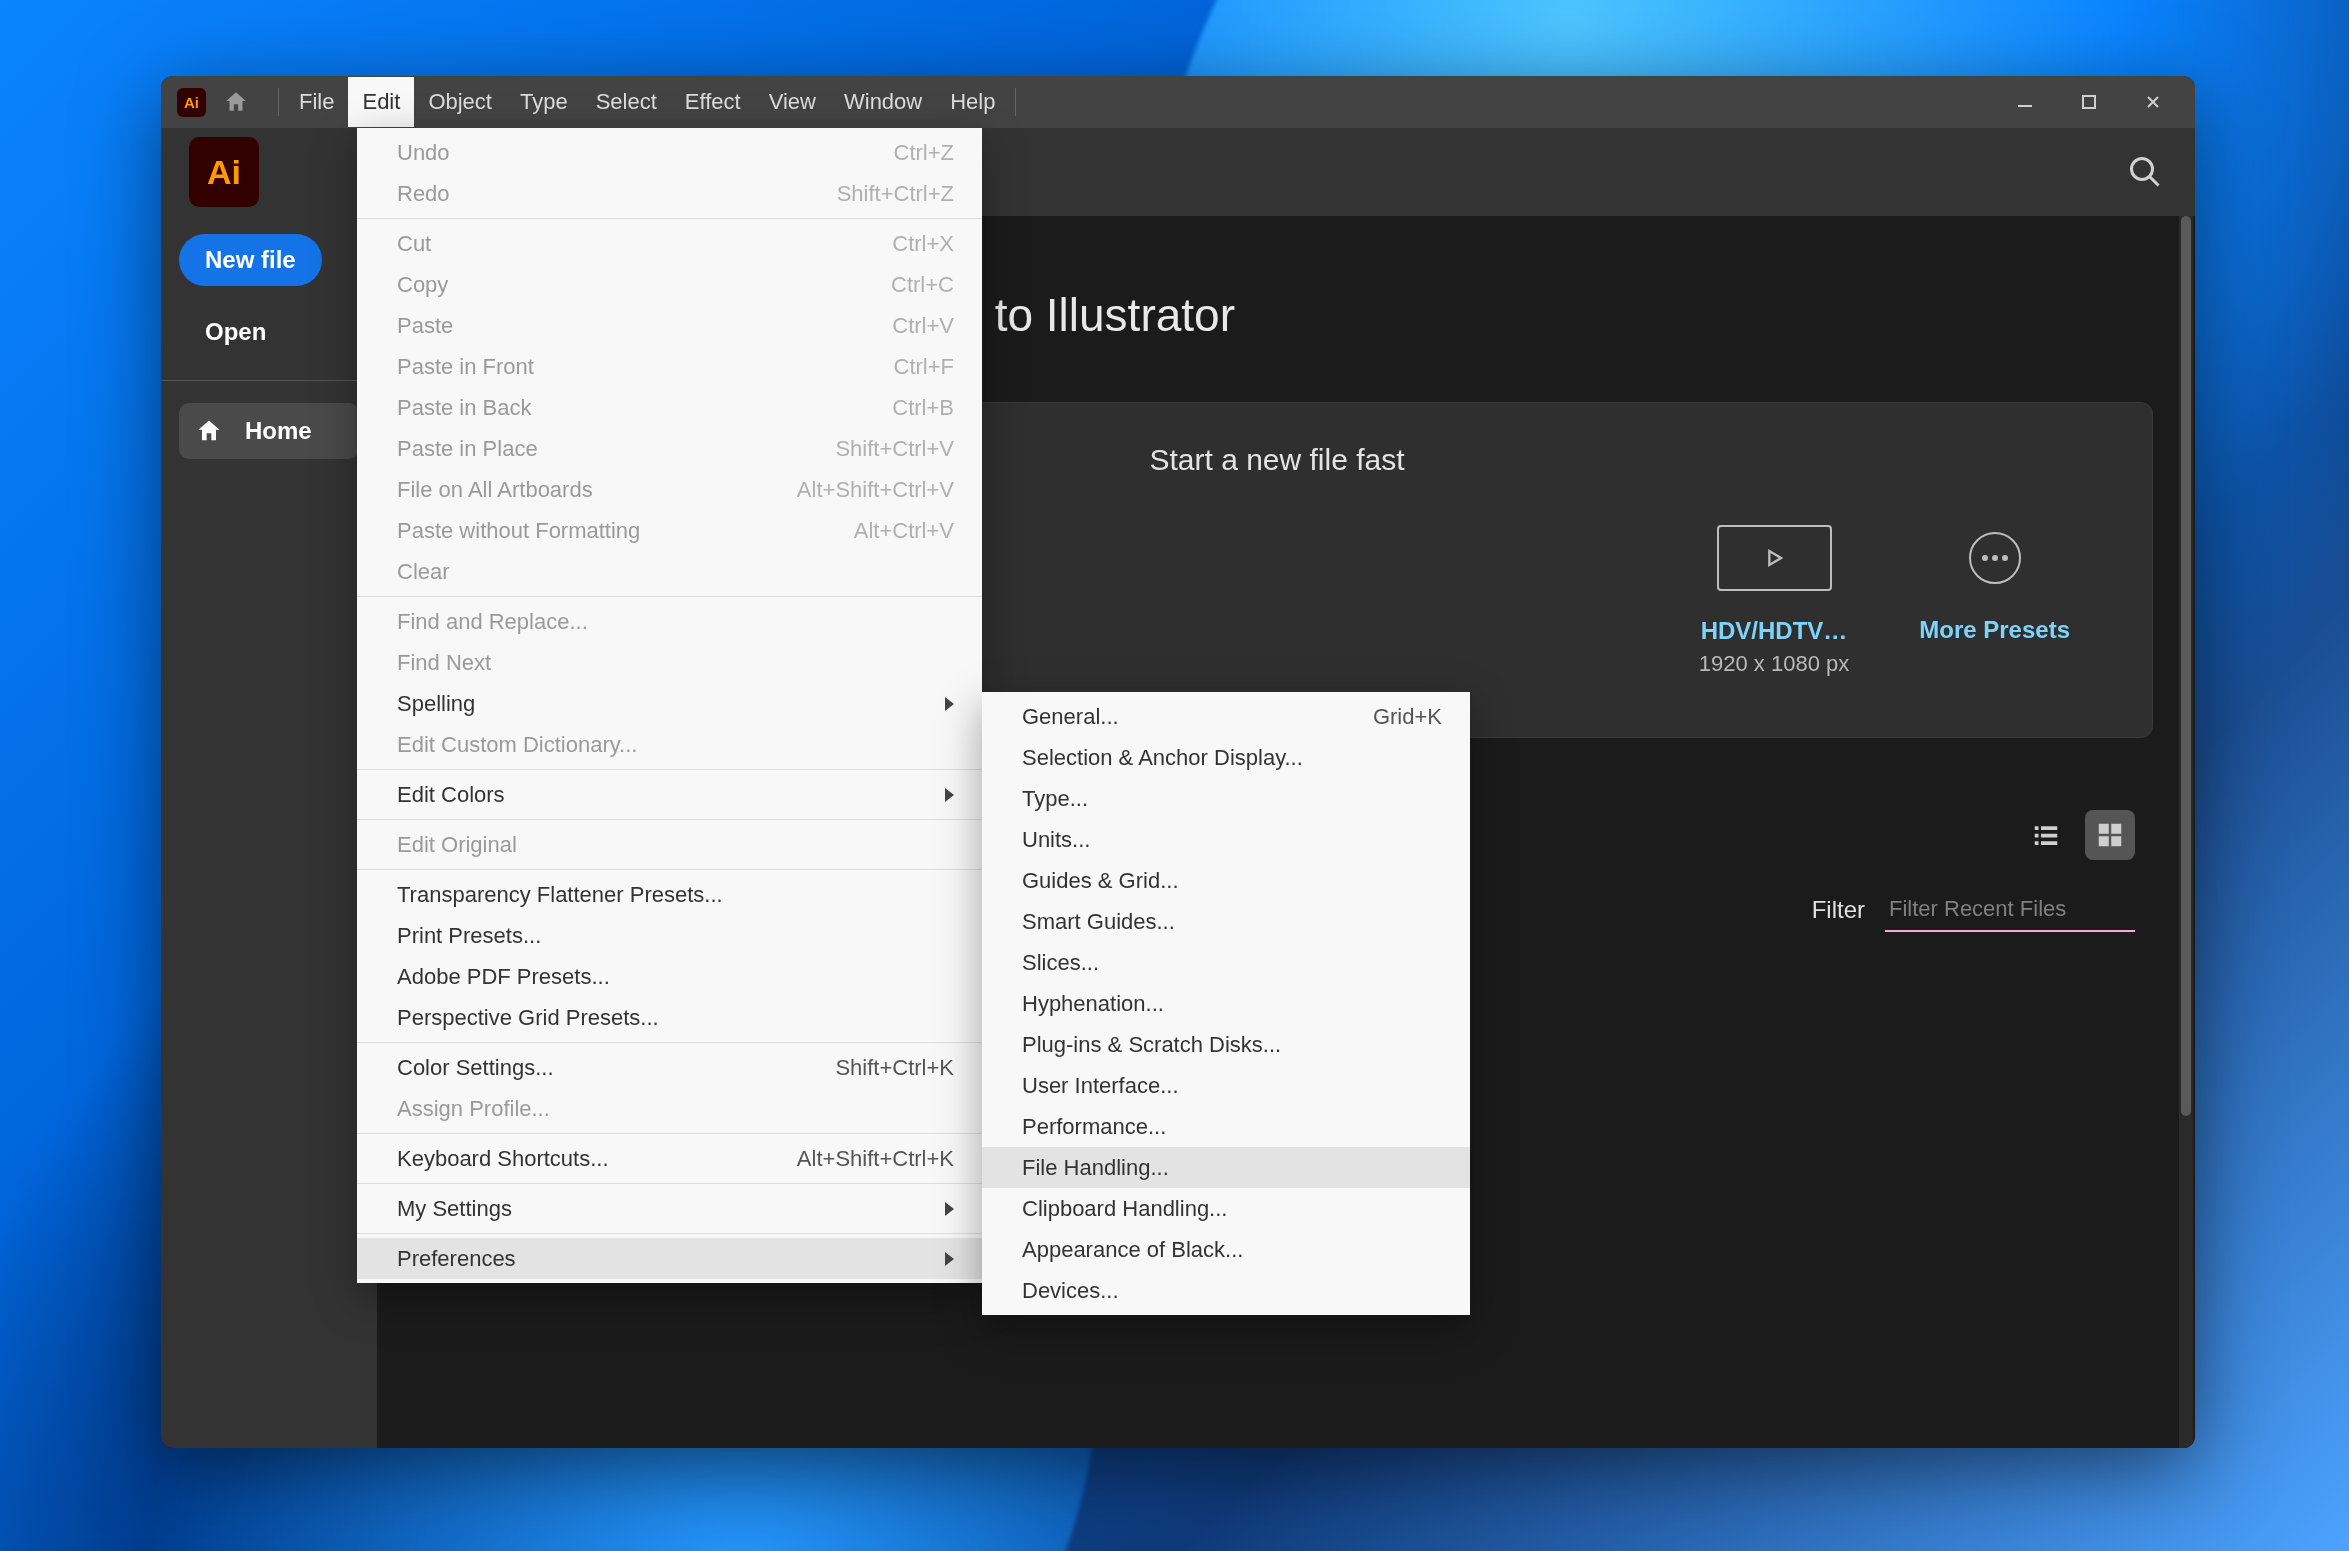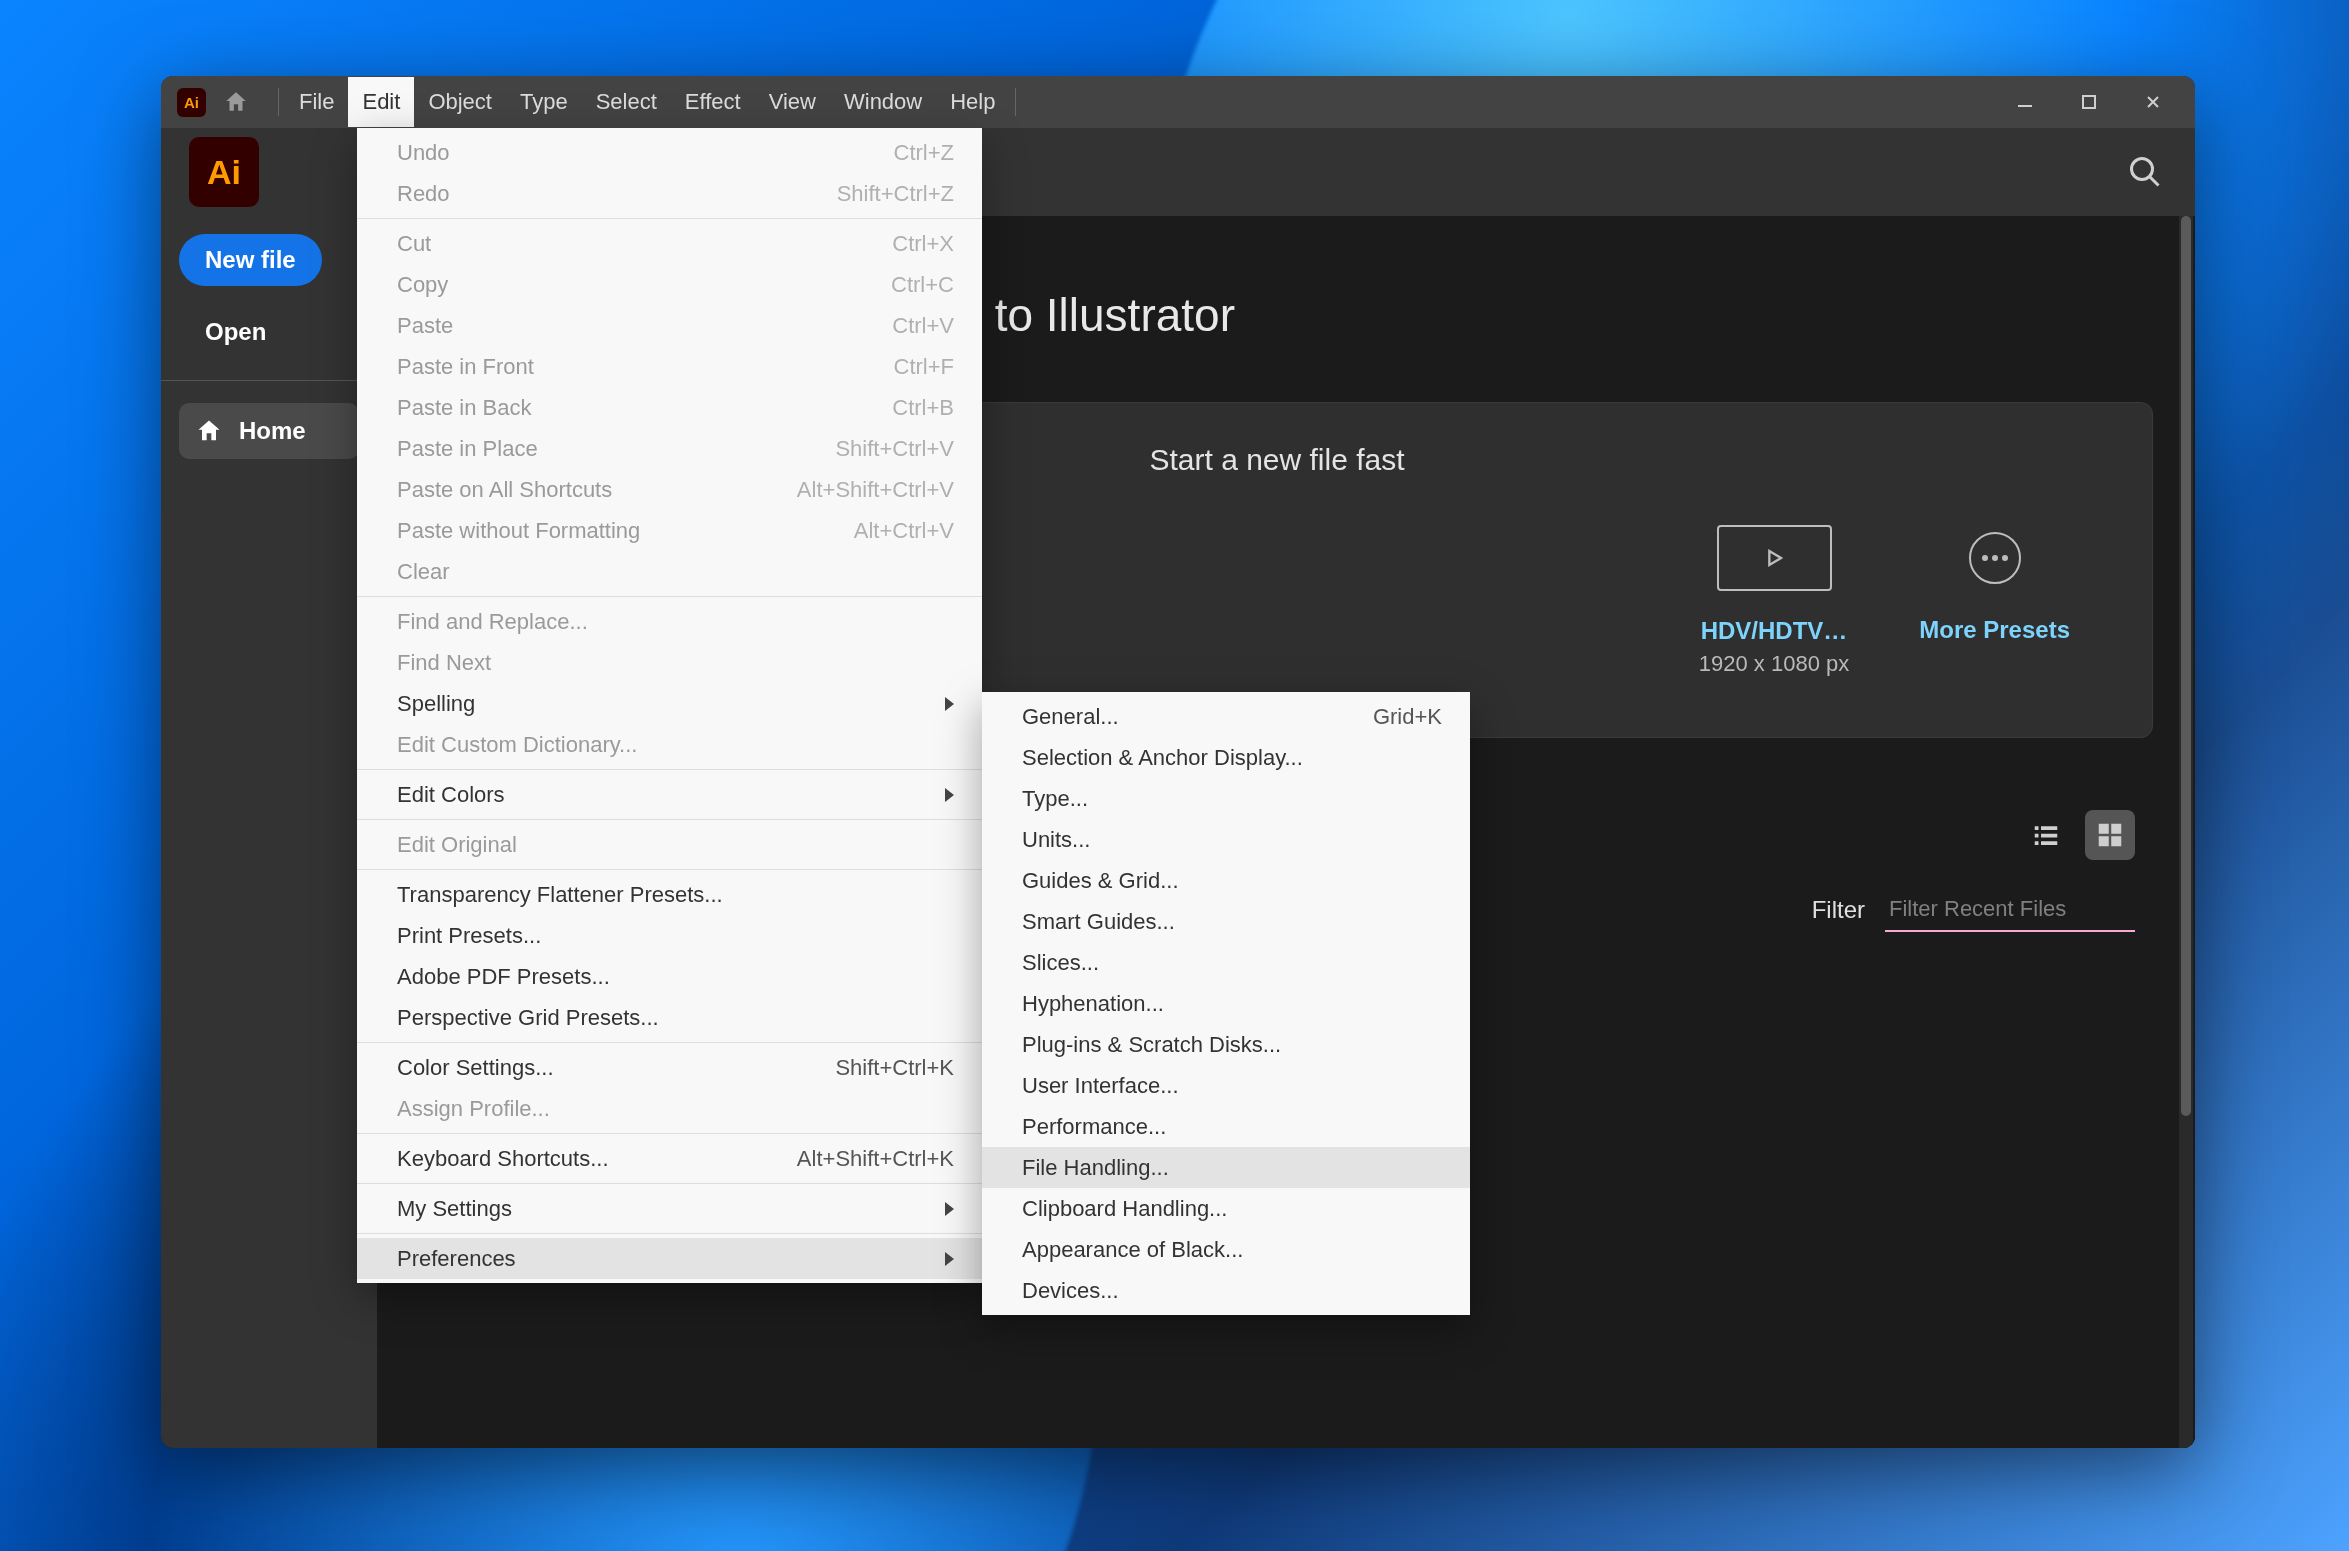--- a/index.html
+++ b/index.html
@@ -28,21 +28,21 @@
   .brand-badge { width: 70px; height: 70px; background: #330000; border-radius: 10px; display: flex; align-items: center; justify-content: center; }
   .brand-badge-text { color: #ff9a00; font-weight: 700; font-size: 34px; }
   .search-icon { margin-left: auto; width: 44px; height: 44px; display:flex; align-items:center; justify-content:center; cursor:pointer; color:#d0d0d0; }
 
   
   .content-row { flex: 1; display: flex; background: #1b1b1b; min-height: 0; }
   .sidebar { width: 216px; background: #333333; display: flex; flex-direction: column; padding: 18px 18px; }
   .btn-primary { background: #1473e6; color: #fff; font-size: 24px; font-weight: 600; border-radius: 999px; padding: 12px 26px; border: none; cursor: pointer; width: fit-content; }
   .btn-secondary { background: transparent; color: #fff; font-size: 24px; font-weight: 600; border-radius: 999px; padding: 12px 26px; border: none; cursor: pointer; width: fit-content; margin-top: 20px; }
   .side-divider { height: 1px; background: #555; margin: 22px -18px; }
-  .side-nav-item { display: flex; align-items: flex-start; gap: 16px; color: #fff; font-size: 24px; font-weight: 600; background: #4a4a4a; border-radius: 10px; padding: 14px 16px; cursor: pointer; }
+  .side-nav-item { display: flex; align-items: flex-start; gap: 22px; color: #fff; font-size: 24px; font-weight: 600; background: #4a4a4a; border-radius: 10px; padding: 14px 16px; cursor: pointer; }
 
   .main { flex: 1; background: #1b1b1b; position: relative; padding: 24px 24px 24px 24px; display:flex; flex-direction:column; }
   .scrollbar { position: absolute; right: 2px; top: 0; bottom: 0; width: 14px; background: #2a2a2a; }
   .scroll-thumb { position: absolute; right: 2px; top: 0; width: 10px; height: 900px; background: #5a5a5a; border-radius: 5px; }
 
   .hero-title { color: #e8e8e8; font-size: 46px; font-weight: 400; margin: 48px 0 60px 390px; }
   .card { background: #2f2f2f; border: 1px solid #3a3a3a; border-radius: 12px; padding: 40px 42px 60px; margin-right: 18px; }
   .card-title { color: #e4e4e4; font-size: 30px; text-align: center; margin-bottom: 48px; }
   .preset-row { display: flex; gap: 70px; justify-content: flex-end; padding-right: 40px; }
   .preset { display: flex; flex-direction: column; align-items: center; cursor: pointer; }
@@ -237,21 +237,21 @@
     </div>
     <div class="menu-row disabled">
       <span class="label">Paste in Back</span>
       <span class="shortcut">Ctrl+B</span>
     </div>
     <div class="menu-row disabled">
       <span class="label">Paste in Place</span>
       <span class="shortcut">Shift+Ctrl+V</span>
     </div>
     <div class="menu-row disabled">
-      <span class="label">Paste on All Shortcuts</span>
+      <span class="label">File on All Artboards</span>
       <span class="shortcut">Alt+Shift+Ctrl+V</span>
     </div>
     <div class="menu-row disabled">
       <span class="label">Paste without Formatting</span>
       <span class="shortcut">Alt+Ctrl+V</span>
     </div>
     <div class="menu-row disabled">
       <span class="label">Clear</span>
     </div>
     <div class="menu-divider"></div>

